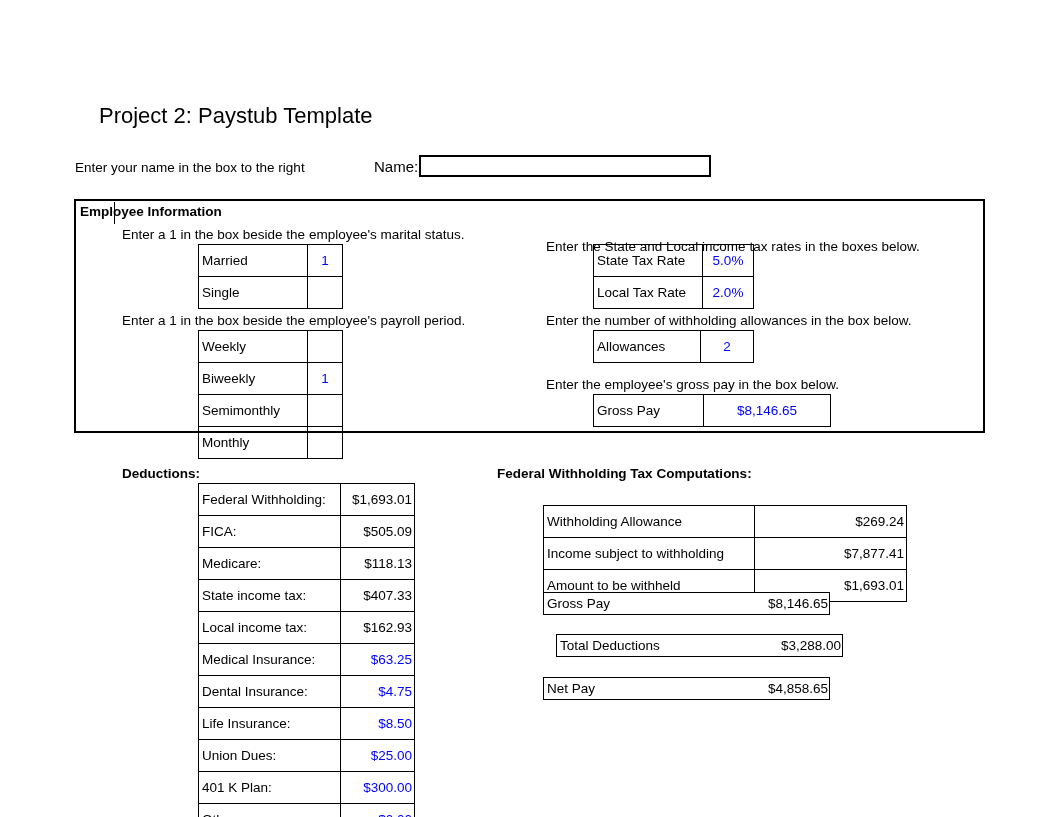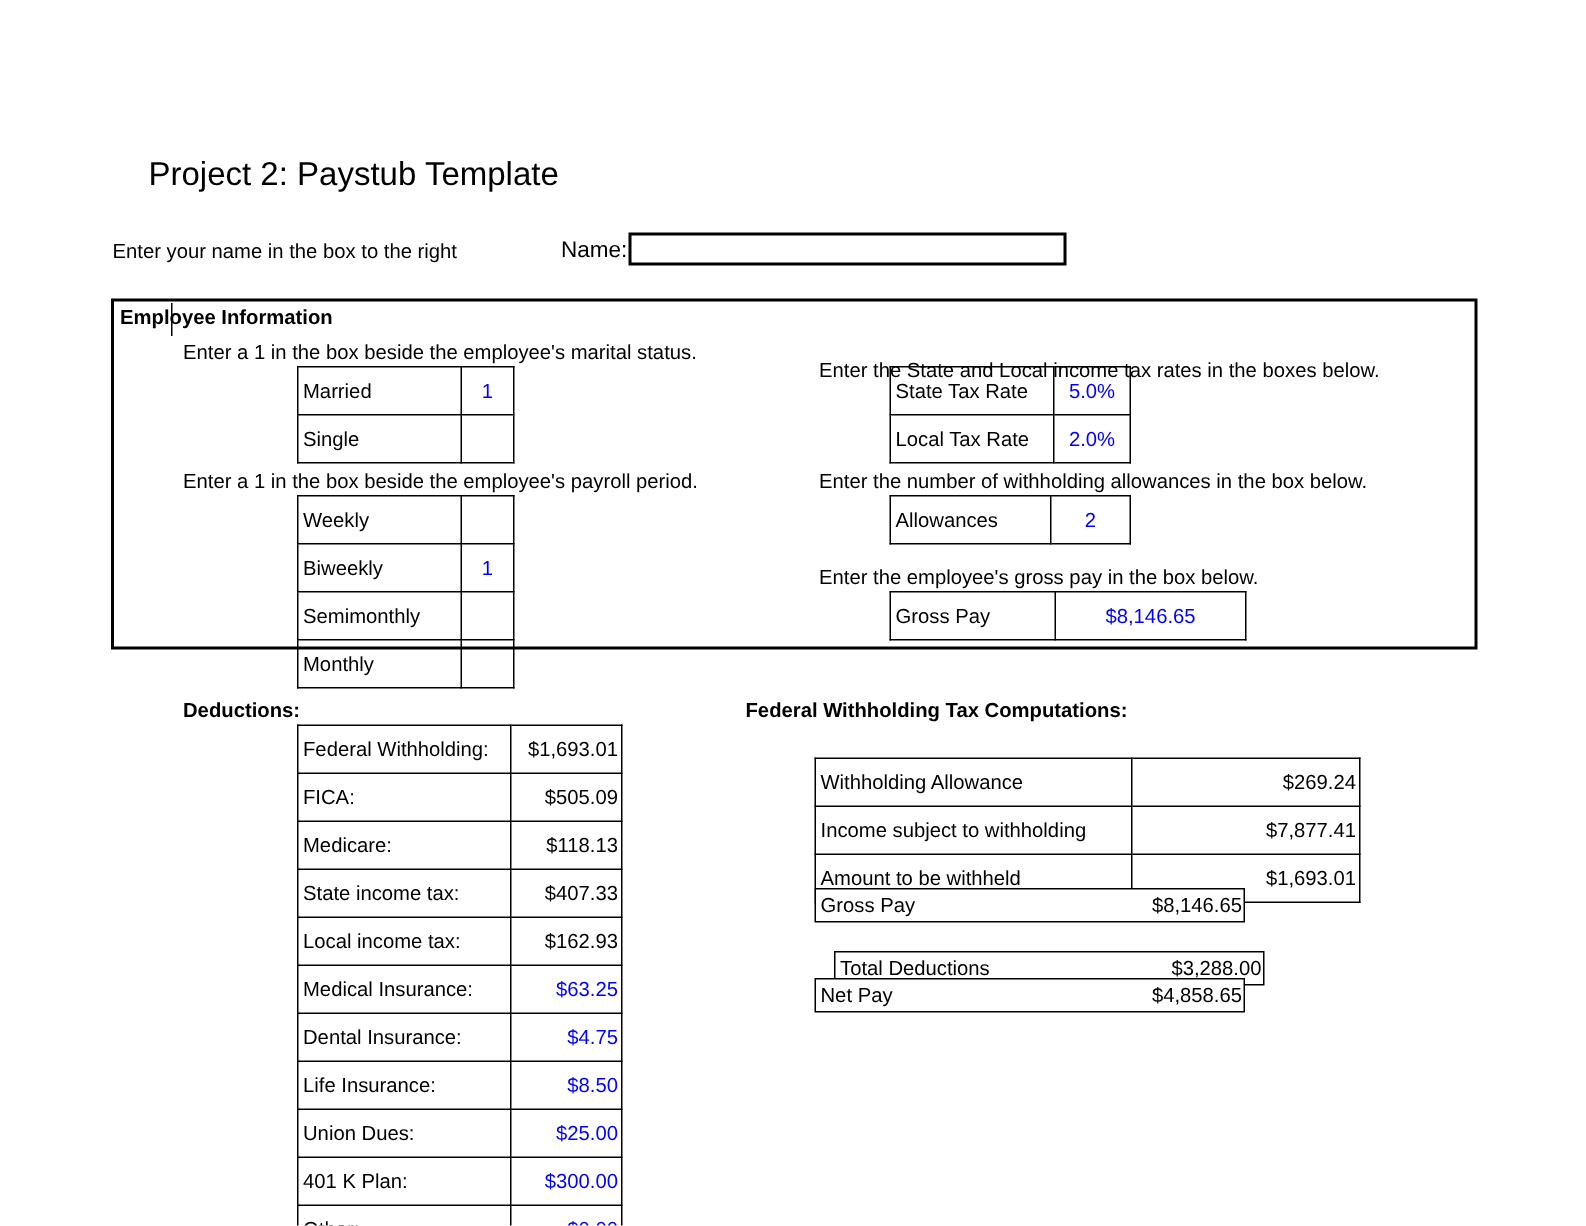--- a/index.html
+++ b/index.html
@@ -221,16 +221,16 @@
   </table>
 
 <div class="summary-box" style="left:543px;top:592px;">
   <span>Gross Pay</span>
   <span>$8,146.65</span>
 </div>
 <div class="summary-box" style="left:543px;top:634px;margin-left:13px;">
   <span>Total Deductions</span>
   <span>$3,288.00</span>
 </div>
-<div class="summary-box" style="left:543px;top:652px;gap:48px;">
+<div class="summary-box" style="left:543px;top:677px;gap:48px;">
   <span>Net Pay</span>
   <span>$4,858.65</span>
 </div>
 
 </body></html>

